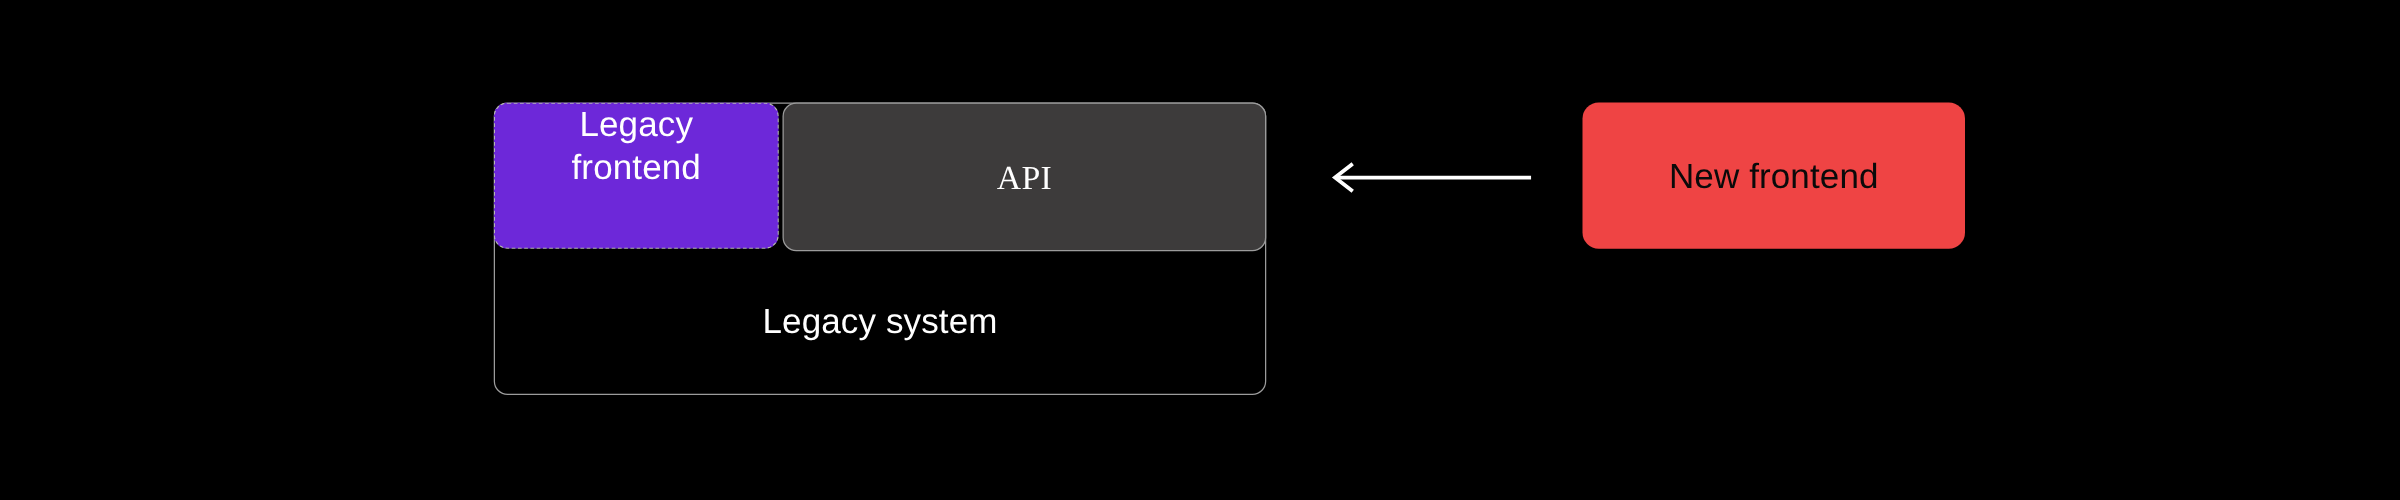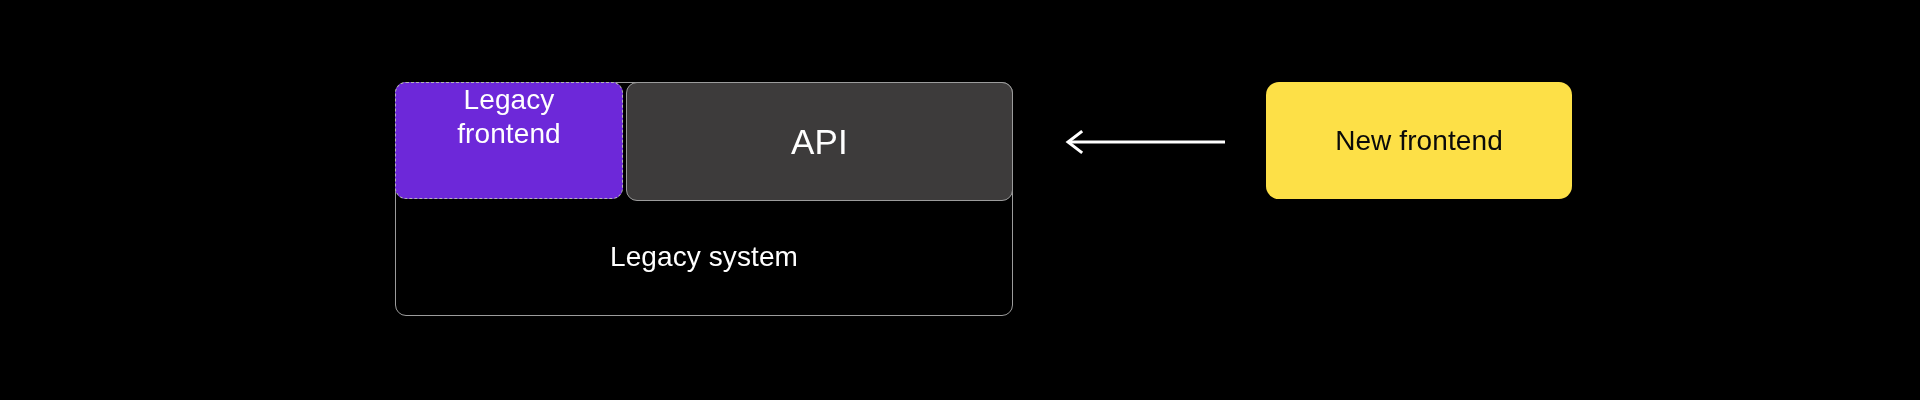--- a/index.html
+++ b/index.html
@@ -84,24 +84,25 @@
     border: 1.5px solid #9c9c9c;
     border-radius: 11px;
     background: #3d3b3b;
     display: flex;
     align-items: center;
     justify-content: center;
   }
 
   .api-label {
     color: #ffffff;
-    font-size: 35px;
+    font-size: 27px;
     line-height: 34px;
     letter-spacing: 0.2px;
     white-space: nowrap;
+    font-family: Liberation Serif, serif;
   }
 
   
   .arrow-wrap {
     position: absolute;
     left: 1060px;
     top: 126px;
     width: 165px;
     height: 32px;
   }
@@ -110,21 +111,21 @@
   }
 
   
   .new-frontend-box {
     position: absolute;
     left: 1266px;
     top: 82px;
     width: 306px;
     height: 117px;
     box-sizing: border-box;
-    background: #fde047;
+    background: #ef4444;
     border-radius: 13px;
     display: flex;
     align-items: center;
     justify-content: center;
   }
 
   .new-frontend-label {
     color: #0a0a0a;
     font-size: 28px;
     line-height: 34px;

